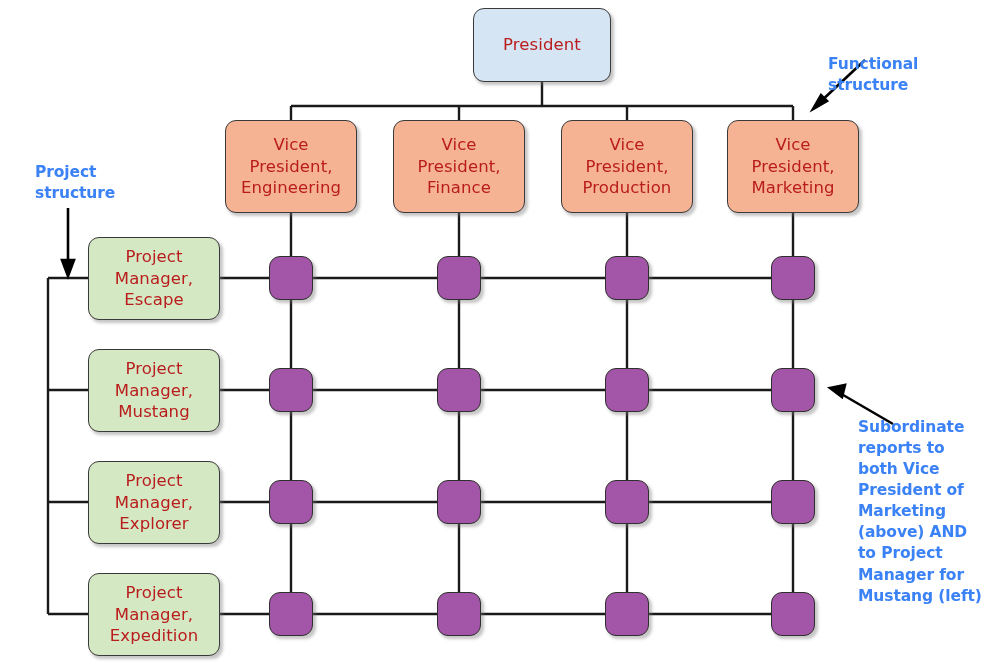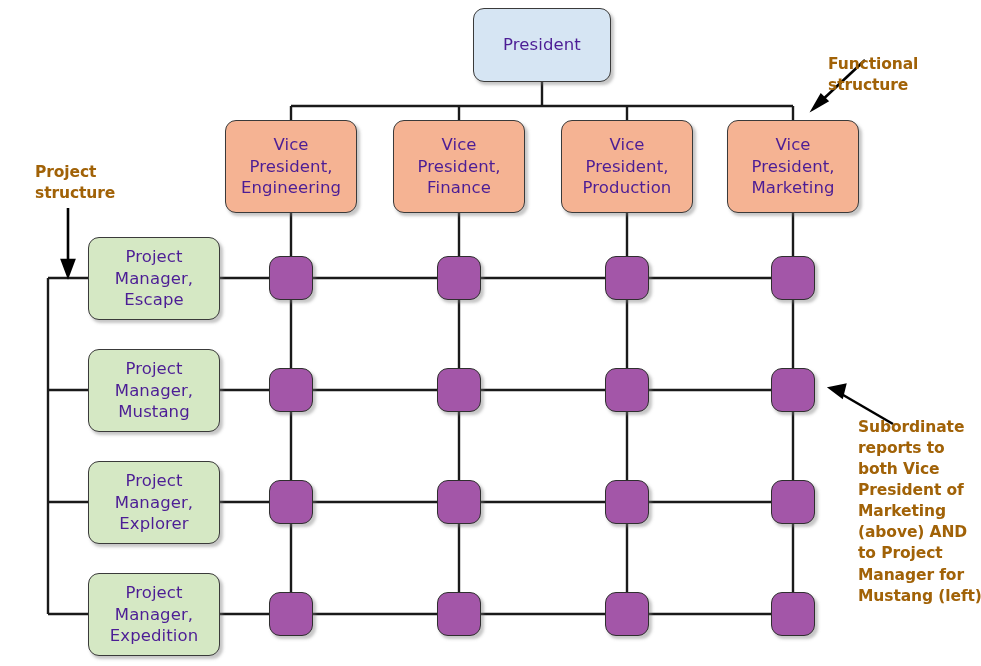--- a/index.html
+++ b/index.html
@@ -26,21 +26,21 @@
   }
   .node-box {
     position: absolute;
     box-sizing: border-box;
     border: 1.6px solid #3a3a3a;
     border-radius: 11px;
     display: flex;
     align-items: center;
     justify-content: center;
     text-align: center;
-    color: #4c1d95;
+    color: #b91c1c;
     font-size: 16.5px;
     line-height: 1.33;
     letter-spacing: 0.1px;
     box-shadow: 2.5px 3px 3px rgba(120,120,120,0.42);
     white-space: pre-line;
   }
   .box-president {
     background: #d6e5f3;
   }
   .box-vp {
@@ -56,21 +56,21 @@
     width: 44px;
     height: 44px;
     border: 1.6px solid #2f2f2f;
     border-radius: 11px;
     background: #a356a8;
     box-shadow: 2.5px 3px 3px rgba(120,120,120,0.42);
   }
   .callout {
     position: absolute;
     font-weight: bold;
-    color: #a16207;
+    color: #3b82f6;
     font-size: 15.5px;
     line-height: 1.33;
     white-space: pre-line;
     letter-spacing: -0.1px;
   }
   .callout-right-note {
     font-size: 15.5px;
     line-height: 1.36;
     width: 150px;
   }

